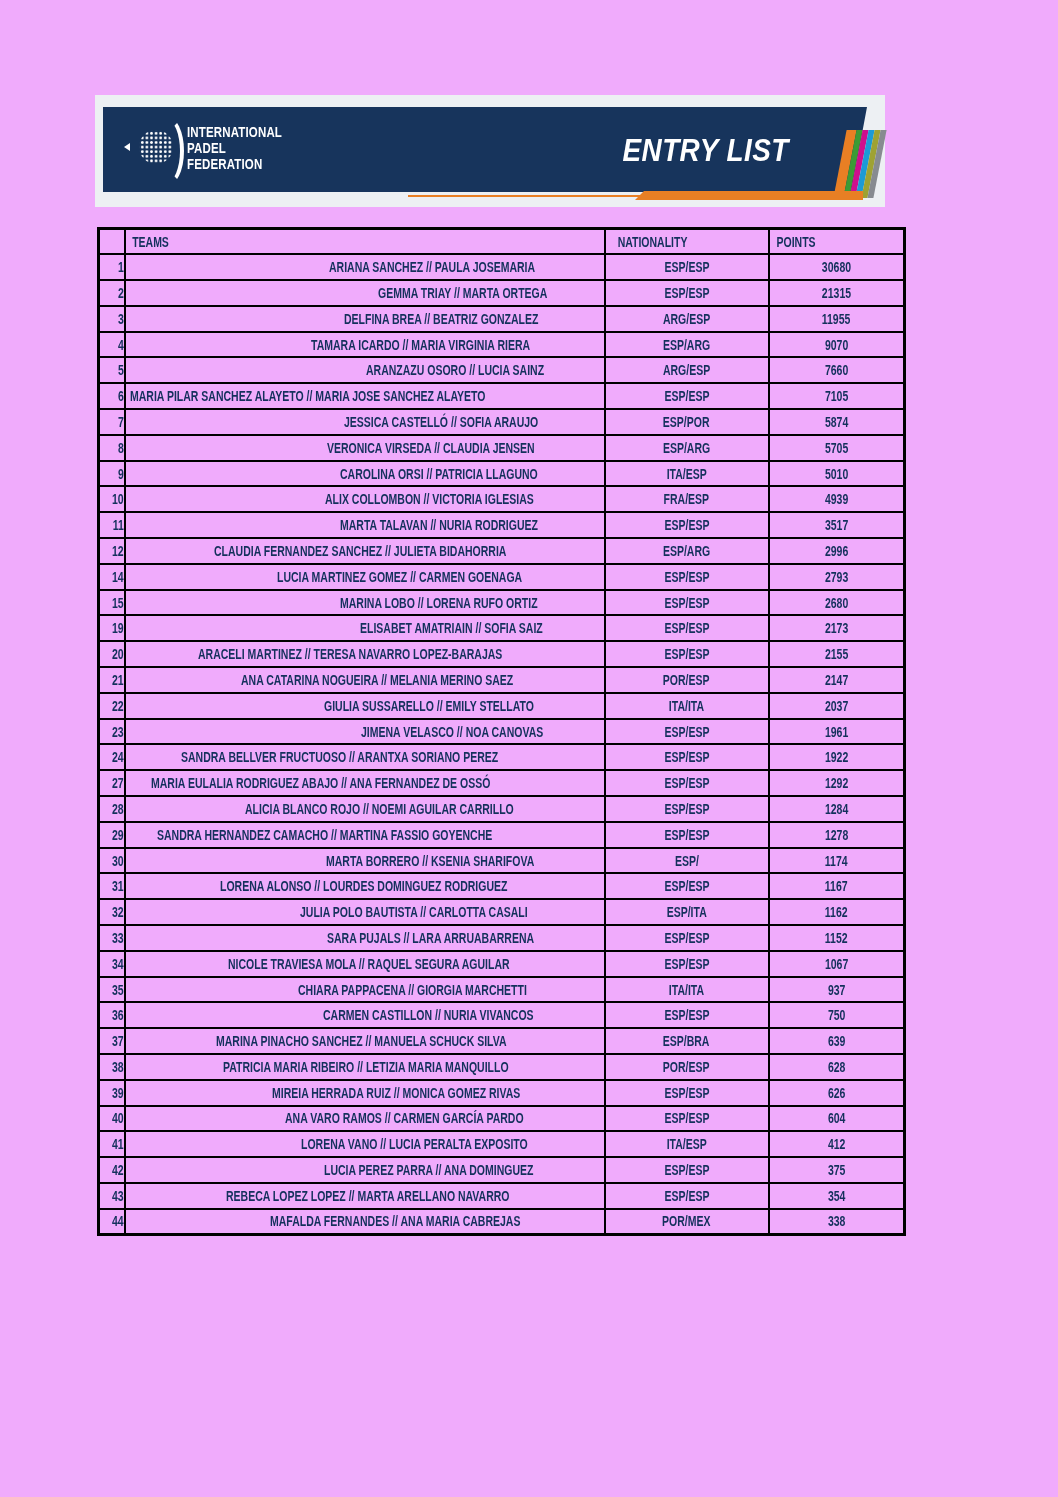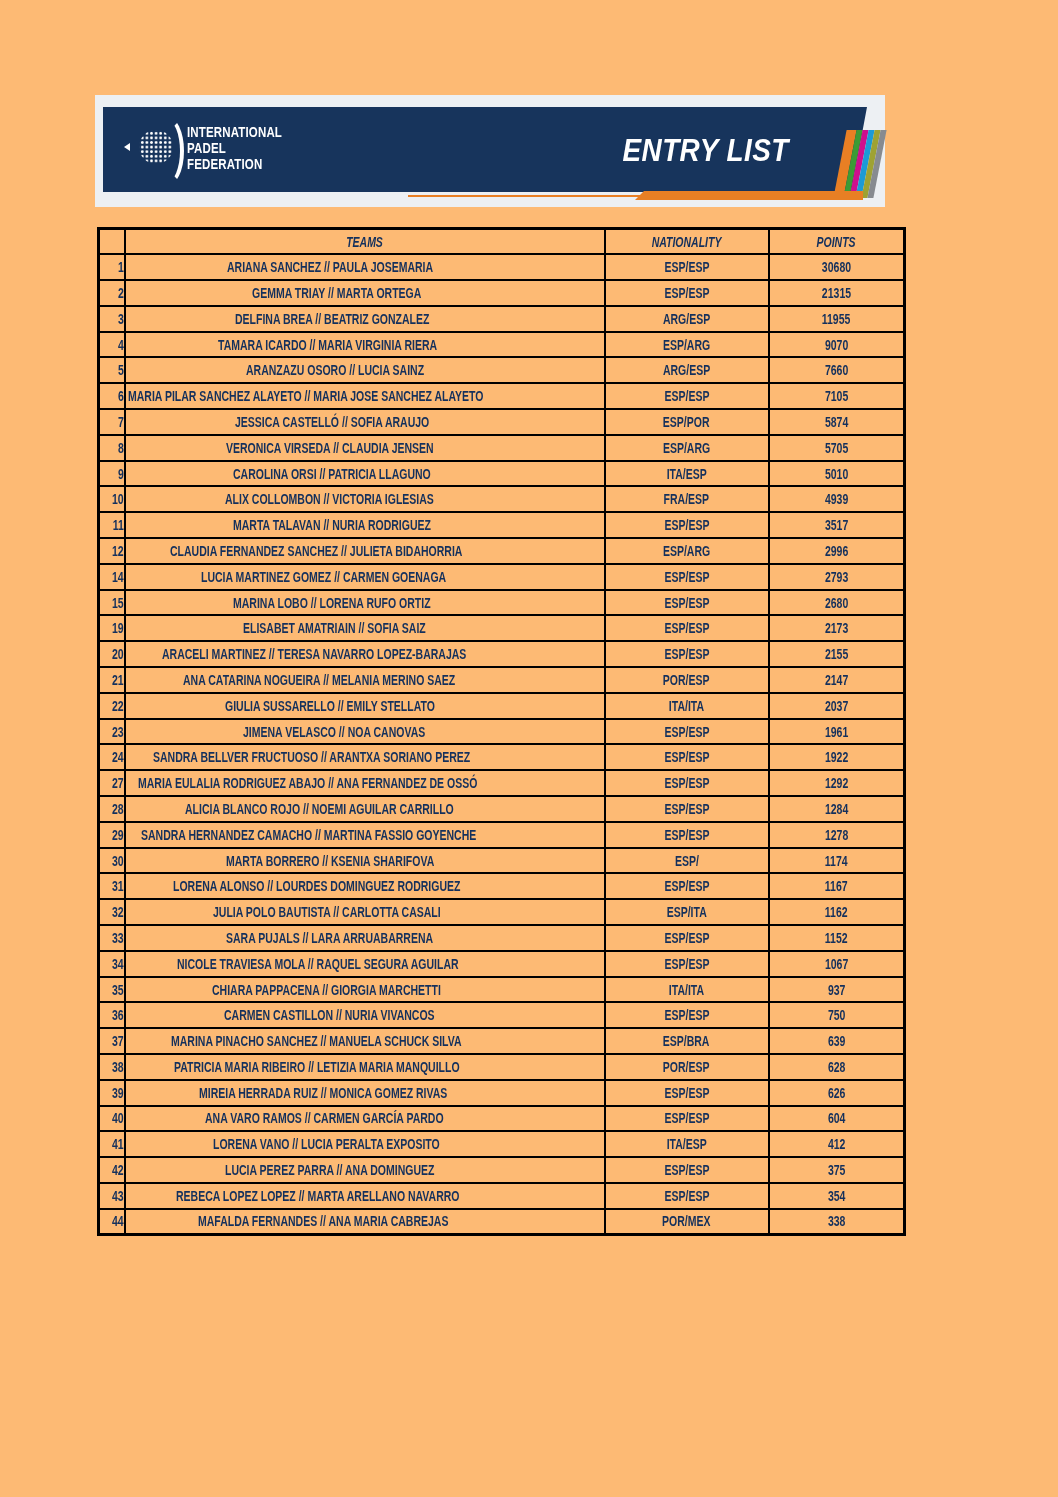--- a/index.html
+++ b/index.html
@@ -1,17 +1,17 @@
 <!DOCTYPE html>
 <html><head>
 <meta charset="utf-8">
 <style>
   html,body{margin:0;padding:0;background:#ffffff;}
   body{font-family:"Liberation Sans",sans-serif;}
-  #page{position:relative;width:1058px;height:1497px;background:#fdba74;overflow:hidden;}
+  #page{position:relative;width:1058px;height:1497px;background:#f0abfc;overflow:hidden;}
 
   
   #header-block{position:absolute;left:95px;top:95px;width:790px;height:112px;background:#edf0f3;}
   #banner{position:absolute;left:8px;top:12px;width:764px;height:85px;background:#17345c;
           clip-path:polygon(0 0,100% 0,calc(100% - 16px) 100%,0 100%);}
   
   #logo{position:absolute;left:0;top:0;width:180px;height:85px;}
   .ball{position:absolute;left:36px;top:23px;width:34px;height:34px;border-radius:50%;
         background:radial-gradient(circle,#ffffff 1.15px,rgba(255,255,255,0) 1.5px);
         background-size:4.6px 4.6px;background-position:1px 1px;}
@@ -31,23 +31,23 @@
   
   #orange-thin{position:absolute;left:313px;top:100px;width:232px;height:2px;background:#e87f24;}
   #orange-thick{position:absolute;left:540px;top:96px;width:228px;height:9px;background:#e87f24;
                 clip-path:polygon(9px 0,100% 0,100% 100%,0 100%);}
 
   
   #entry-table{position:absolute;left:97px;top:227px;border-collapse:collapse;table-layout:fixed;width:806px;}
   #entry-table td,#entry-table th{border:2px solid #000000;padding:0;height:25.8px;box-sizing:border-box;
       color:#14305c;font-weight:700;overflow:hidden;white-space:nowrap;}
   #entry-table{border:3px solid #000000;}
-  th{font-size:14px;text-align:center;font-style:italic;}
+  th{font-size:14px;text-align:left;}
   td.c-rank{text-align:right;padding-right:3px;font-size:14px;}
-  td.c-team{text-align:center;padding-left:4px;font-size:14px;}
+  td.c-team{text-align:right;padding-left:4px;font-size:14px;}
   td.c-nat,td.c-pts{text-align:center;font-size:14px;}
   .cond{display:inline-block;transform:scaleX(0.75);white-space:nowrap;}
   .cond.l{transform-origin:0 50%;}
   .cond.c{transform-origin:50% 50%;}
   .cond.r{transform-origin:100% 50%;}
 </style>
 </head>
 <body>
 
 <div id="page">

